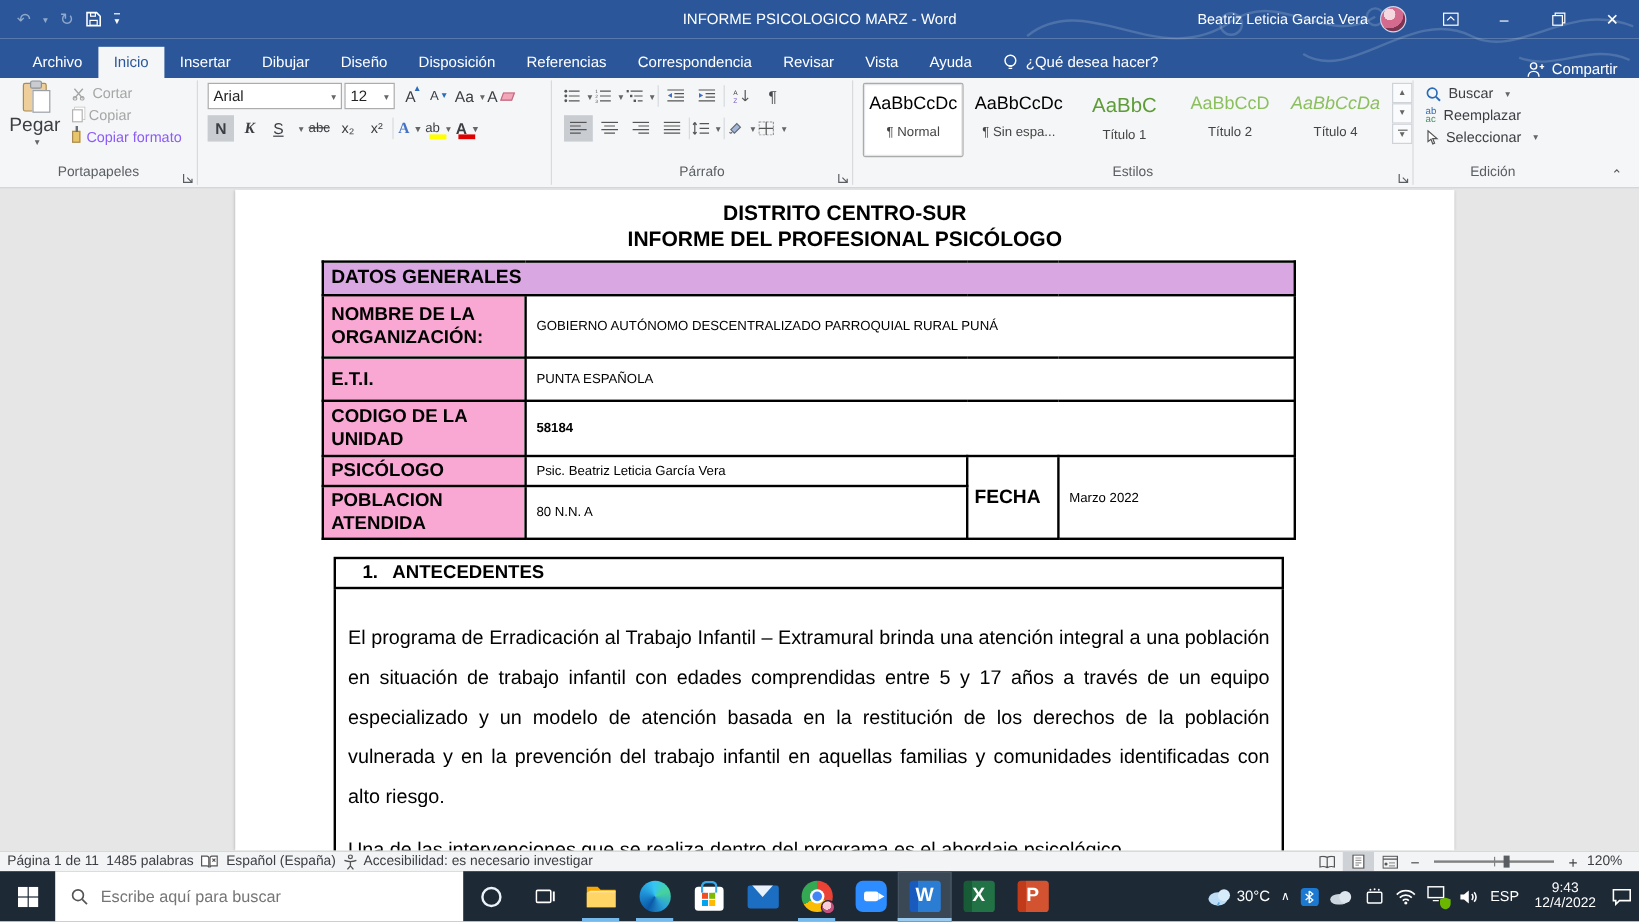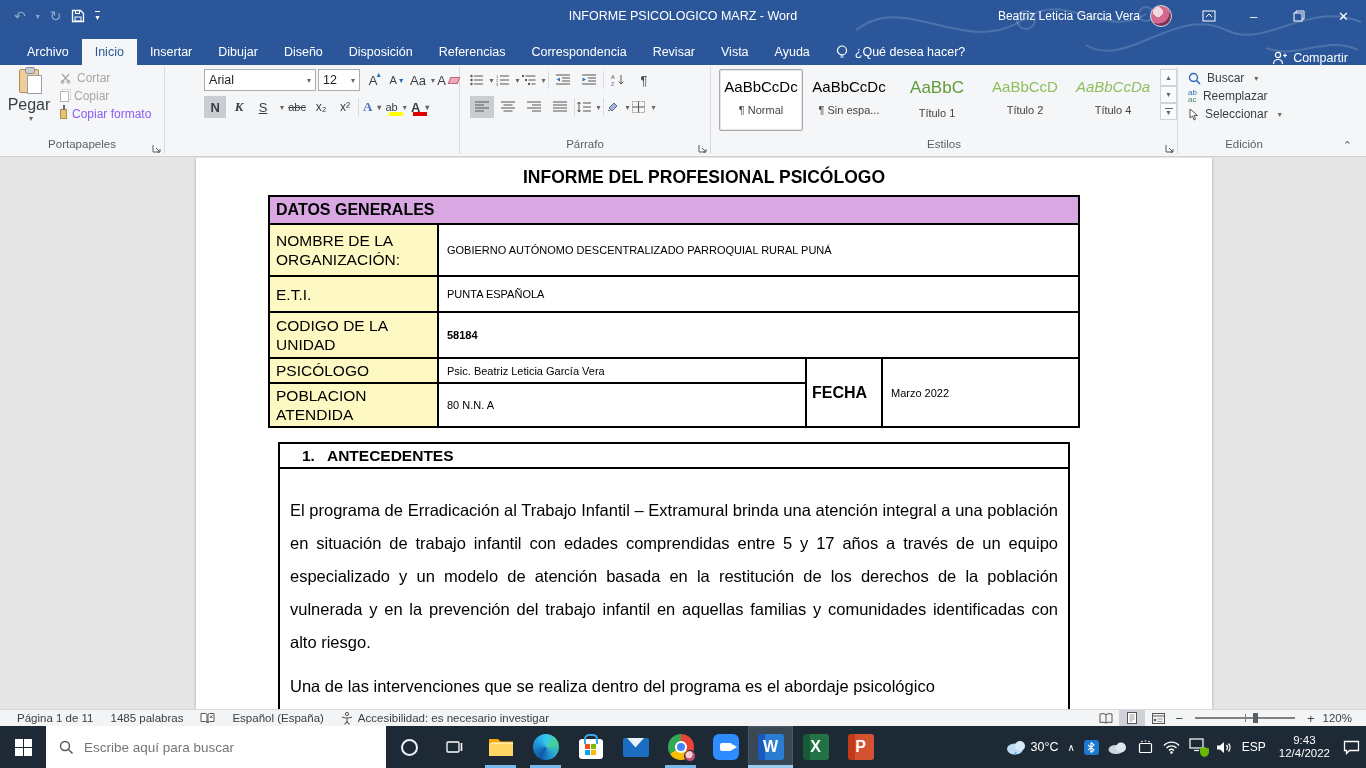--- a/index.html
+++ b/index.html
@@ -44,21 +44,21 @@
   .clipb::after { content:""; position:absolute; right:-4px; top:5px; width:13px; height:17px; background:#fff; border:1px solid #9AA0A6; }
   .paste-lbl { font-size:16px; color:#3B3E42; margin-top:3px; }
   .mini-col { display:flex; flex-direction:column; gap:4px; margin-left:8px; margin-top:2px; }
   .mini { display:flex; align-items:center; gap:5px; font-size:12px; color:#A6A6A6; }
   .mini.en { color:#8b5cf6; }
   .copy-ic { width:9px; height:11px; border:1px solid #B3B3B3; background:#fff; box-shadow:2px -2px 0 -0.5px #fff,2px -2px 0 0 #B3B3B3; }
   .fp-ic { width:7px; height:10px; background:#E8C46A; border:1px solid #A98C54; position:relative; }
   .fp-ic::after { content:""; position:absolute; left:2px; top:-5px; width:2px; height:5px; background:#6b6f74; }
 
   
-  .g-font { width:294px;align-items:flex-end; }
+  .g-font { width:294px; }
   .fcol { display:flex; flex-direction:column; gap:5px; padding-left:8px; width:100%; }
   .frow { display:flex; align-items:center; gap:2px; }
   .combo { background:#fff; border:1px solid #ACACAC; height:22px; display:flex; align-items:center; font-size:12.5px; color:#222; padding:0 4px; }
   .combo .cv { flex:1; }
   .caret { font-size:8px; color:#666; margin-left:4px; }
   .fbtn { min-width:22px; height:22px; display:flex; align-items:center; justify-content:center; font-size:13px; color:#3B3E42; position:relative; gap:1px; }
   .fbtn.active { background:#C9CDD2; }
   .fbtn .bar { position:absolute; bottom:2px; left:4px; right:4px; height:4px; }
   .b-bold { font-weight:bold; }
   .b-ital { font-style:italic; font-family:"Liberation Serif",serif; font-weight:bold; }
@@ -97,33 +97,33 @@
   .g-edit { width:132px; }
   .ecol { display:flex; flex-direction:column; gap:4px; padding-left:10px; margin-top:2px; }
   .ebtn { display:flex; align-items:center; gap:6px; font-size:12px; color:#3B3E42; }
 
   
   .doc-area { position:absolute; top:158px; left:0; right:0; height:551px; background:#E6E6E6; overflow:hidden; }
   .paper { position:absolute; left:196px; top:0; width:1016px; height:100%; background:#fff; box-shadow:0 0 3px rgba(0,0,0,.3); overflow:hidden; }
   .doc-title { margin-top:8px; text-align:center; font-weight:bold; font-size:17.5px; line-height:22px; color:#000; }
   table.gen { border-collapse:collapse; table-layout:fixed; width:810px; margin:7px 0 0 72px; }
   table.gen td { border:2px solid #000; overflow:hidden; }
-  td.lab { background:#fef9c3; font-weight:normal; font-size:15.5px; line-height:19px; padding:2px 4px 2px 6px; color:#000; }
+  td.lab { background:#f9a8d4; font-weight:bold; font-size:15.5px; line-height:19px; padding:2px 4px 2px 6px; color:#000; }
   td.val { font-size:11px; padding:2px 6px 2px 8px; color:#000; }
   td.hdr { background:#D9A7E2; font-weight:bold; font-size:16px; padding:3px 6px; }
   td.fecha { font-weight:bold; font-size:16px; padding-left:5px; }
   .section { margin:14px 0 0 82px; width:792px; }
   .sec-head { border:2px solid #000; height:27px; line-height:23px; font-weight:bold; font-size:15.5px; padding-left:22px; }
   .sec-head .sp { display:inline-block; width:12px; }
   .sec-body { border:2px solid #000; border-top:none; min-height:400px; padding:25px 10px 0 10px; font-size:16.5px; line-height:33px; text-align:justify; color:#000; }
   .sec-body p + p { margin-top:11px; }
 
   
   .statusbar { position:absolute; bottom:42px; left:0; right:0; height:17px; background:#F3F4F6; border-top:1px solid #D6D9DC; display:flex; align-items:center; font-size:11.5px; color:#3B3E42; z-index:31; }
-  .sb-item { margin-left:17px; display:flex; align-items:center; gap:5px; }
+  .sb-item { margin-left:6px; display:flex; align-items:center; gap:5px; }
   .sb-right { margin-left:auto; display:flex; align-items:center; }
   .viewbtn { width:26px; height:16px; display:flex; align-items:center; justify-content:center; }
   .viewbtn.sel { background:#CED2D6; }
   .ztrack { width:100px; height:2px; background:#818181; position:relative; margin:0 8px; }
   .ztick { position:absolute; left:50%; top:-3px; width:1px; height:8px; background:#818181; }
   .zhandle { position:absolute; left:58%; top:-4px; width:5px; height:10px; background:#5A5E63; }
   .zsign { font-size:13px; color:#444; padding:0 4px; }
   .zpct { margin:0 14px 0 4px; }
 
   
@@ -507,20 +507,21 @@
       </div>
       <div class="gfoot"><span>Edición</span></div>
     </div>
 
     <span class="collapse-btn">⌃</span>
   </div>
 
   <div class="doc-area">
     <div class="paper">
       <div class="doc-title">
+        <div>DISTRITO CENTRO-SUR</div>
         <div>INFORME DEL PROFESIONAL PSICÓLOGO</div>
       </div>
       <table class="gen">
         <colgroup>
             <col style="width:169px">
             <col style="width:368px">
             <col style="width:76px">
             <col style="width:197px">
           </colgroup>
         <tbody>

